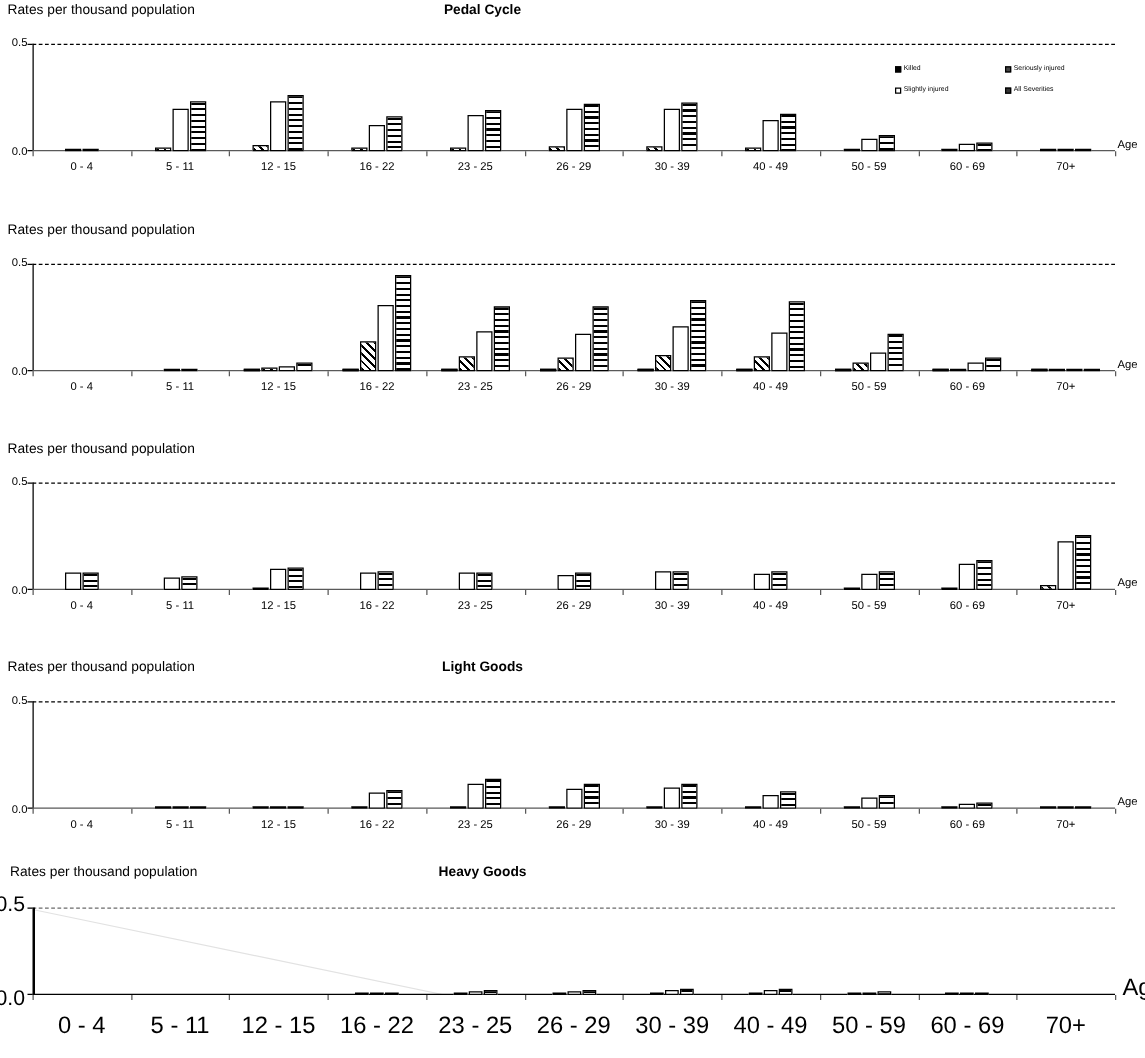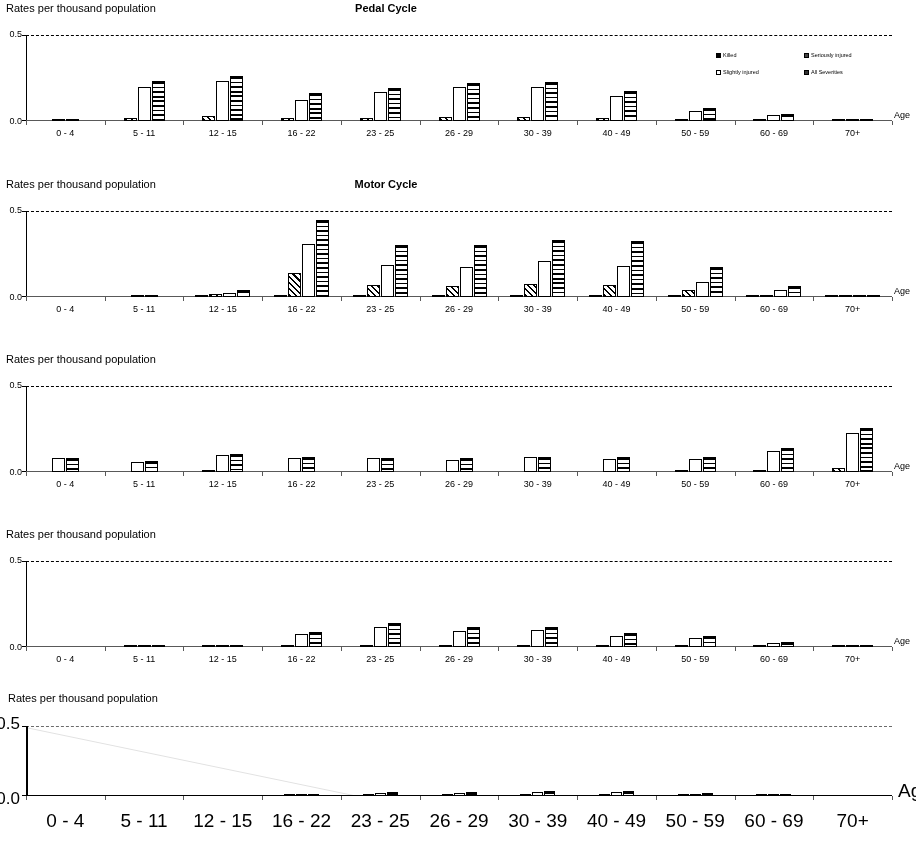--- a/index.html
+++ b/index.html
@@ -196,21 +196,20 @@
           <div class="legend-entry" style="position: absolute; left: 88px; top: 17px;">
             <span class="legend-swatch allsev"></span>
             <span class="legend-text">All Severities</span>
           </div>
         </div>
       </div>
     </div>
     <div class="panel" style="top: 178px;">
       <div class="panel-header">
         <div class="ylabel">Rates per thousand population</div>
-        <div class="panel-title">Motor Cycle</div>
       </div>
       <div class="plot" style="position: absolute; left: 26px; top: 33px; width: 866px; height: 86px;">
         <div class="toprule"></div>
         <div class="axis-y"></div>
         <div class="axis-x"></div>
         <div class="ytick" style="top: -5px;">0.5</div>
         <div class="ytick-mark" style="top: 0px;"></div>
         <div class="ytick" style="bottom: -5px;">0.0</div>
         <div class="ytick-mark" style="bottom: 0px;"></div>
         <div class="xtick-mark" style="left: 0px;"></div>
@@ -337,20 +336,21 @@
         <div class="xtick-label" style="left: 826.636px; top: 93px;">70+</div>
         <div class="bar serious" title="Bus/Coach • 70+ • Seriously injured = 0.023" style="left: 806.136px; width: 13px; height: 3.956px;"></div>
         <div class="bar slight" title="Bus/Coach • 70+ • Slightly injured = 0.228" style="left: 820.136px; width: 13px; height: 39.216px;"></div>
         <div class="bar allsev" title="Bus/Coach • 70+ • All Severities = 0.253" style="left: 834.136px; width: 13px; height: 43.516px;"></div>
         <div class="age-label" style="left: 868px; top: 75px;">Age</div>
       </div>
     </div>
     <div class="panel" style="top: 528px;">
       <div class="panel-header">
         <div class="ylabel">Rates per thousand population</div>
+        <div class="panel-title">Light Goods</div>
       </div>
       <div class="plot" style="position: absolute; left: 26px; top: 33px; width: 866px; height: 86px;">
         <div class="toprule"></div>
         <div class="axis-y"></div>
         <div class="axis-x"></div>
         <div class="ytick" style="top: -5px;">0.5</div>
         <div class="ytick-mark" style="top: 0px;"></div>
         <div class="ytick" style="bottom: -5px;">0.0</div>
         <div class="ytick-mark" style="bottom: 0px;"></div>
         <div class="xtick-mark" style="left: 0px;"></div>
@@ -405,20 +405,21 @@
         <div class="xtick-label" style="left: 826.636px; top: 93px;">70+</div>
         <div class="bar serious" title="Light Goods • 70+ • Seriously injured = 0.002" style="left: 806.136px; width: 13px; height: 1.5px;"></div>
         <div class="bar slight" title="Light Goods • 70+ • Slightly injured = 0.005" style="left: 820.136px; width: 13px; height: 1.5px;"></div>
         <div class="bar allsev" title="Light Goods • 70+ • All Severities = 0.006" style="left: 834.136px; width: 13px; height: 1.5px;"></div>
         <div class="age-label" style="left: 868px; top: 75px;">Age</div>
       </div>
     </div>
     <div class="panel big" style="top: 692px;">
       <div class="panel-header">
         <div class="ylabel" style="font-size: 11px; left: 8px;">Rates per thousand population</div>
+        <div class="panel-title">Heavy Goods</div>
       </div>
       <div class="plot" style="position: absolute; left: 26px; top: 34px; width: 866px; height: 70px;">
         <svg class="ghost-diagonal" viewBox="0 0 866 70" preserveAspectRatio="none">
           <line x1="2" y1="2" x2="330" y2="70" stroke="#e2e2e2" stroke-width="1"></line>
         </svg>
         <div class="toprule"></div>
         <div class="axis-y"></div>
         <div class="axis-x"></div>
         <div class="ytick" style="top: -11px;">0.5</div>
         <div class="ytick-mark" style="top: 0px;"></div>

